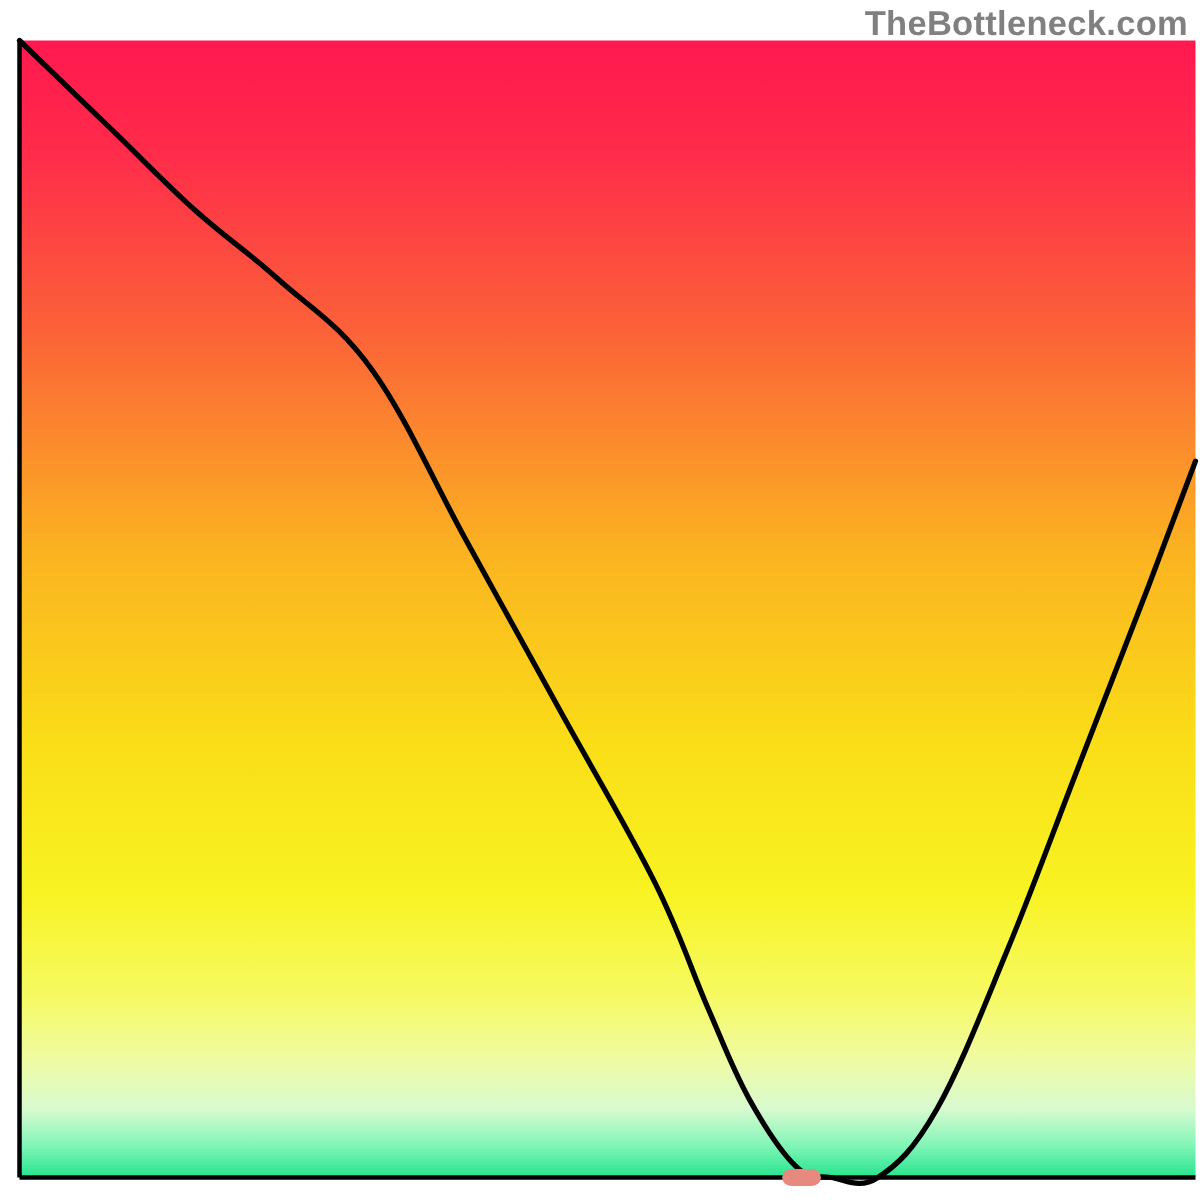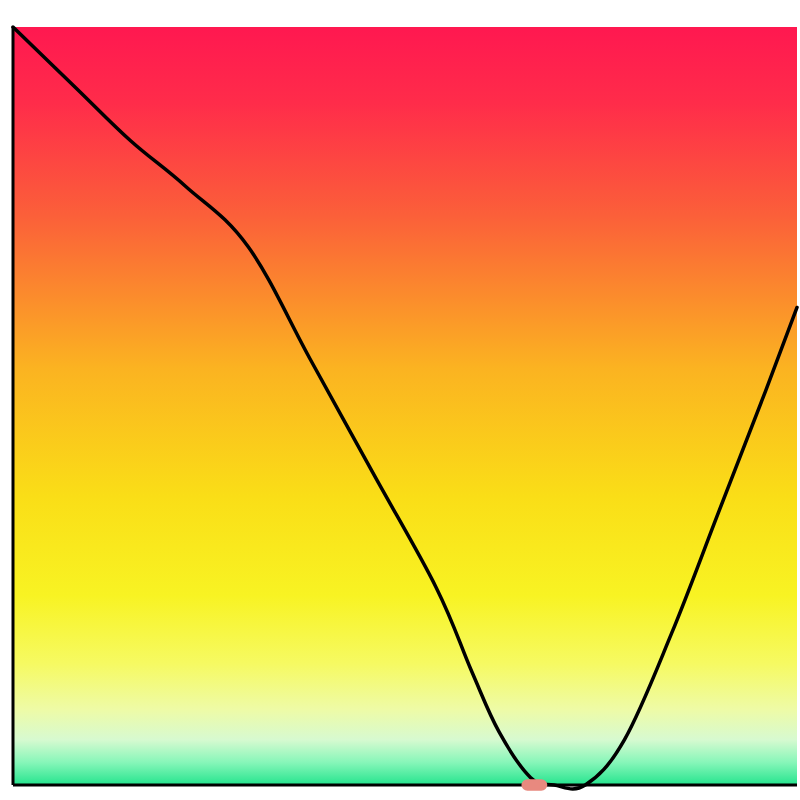--- a/index.html
+++ b/index.html
@@ -28,20 +28,21 @@
   svg {
     position: absolute;
     top: 0;
     left: 0;
   }
 </style>
 </head>
 <body>
 <div class="wrap">
 
+<div class="watermark">TheBottleneck.com</div>
 
 <svg width="800" height="800" viewBox="0 0 800 800" preserveAspectRatio="none">
   <defs>
     <linearGradient id="bg-grad" x1="0" y1="0" x2="0" y2="1">
           <stop offset="0.0%" stop-color="#ff1850"></stop>
           <stop offset="10.0%" stop-color="#ff2c4a"></stop>
           <stop offset="25.0%" stop-color="#fb6039"></stop>
           <stop offset="45.0%" stop-color="#fbb321"></stop>
           <stop offset="62.0%" stop-color="#fade17"></stop>
           <stop offset="75.0%" stop-color="#f8f323"></stop>

